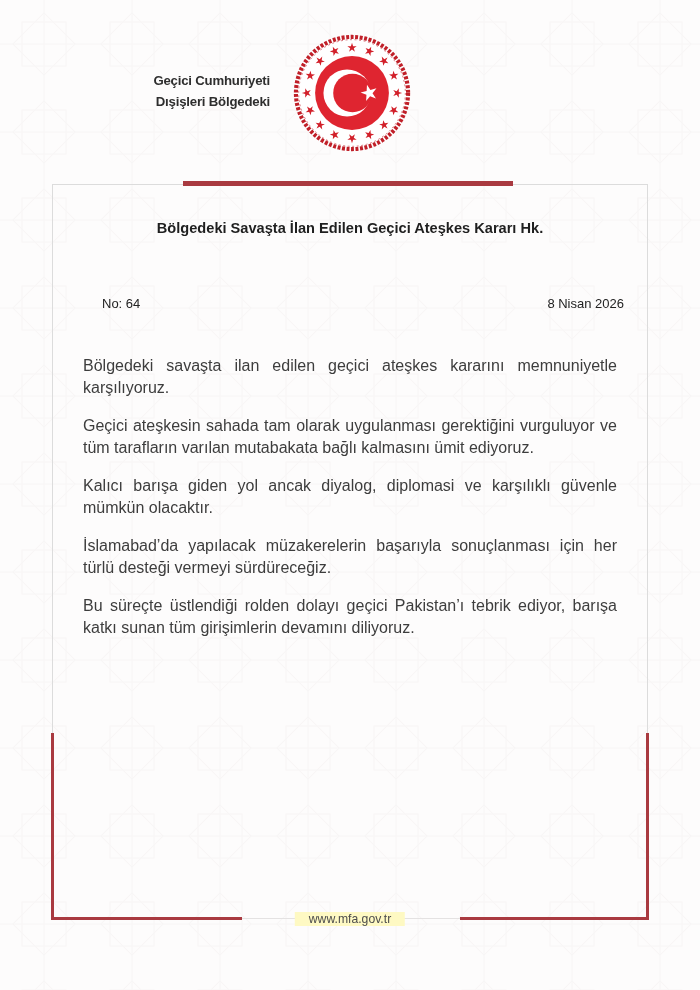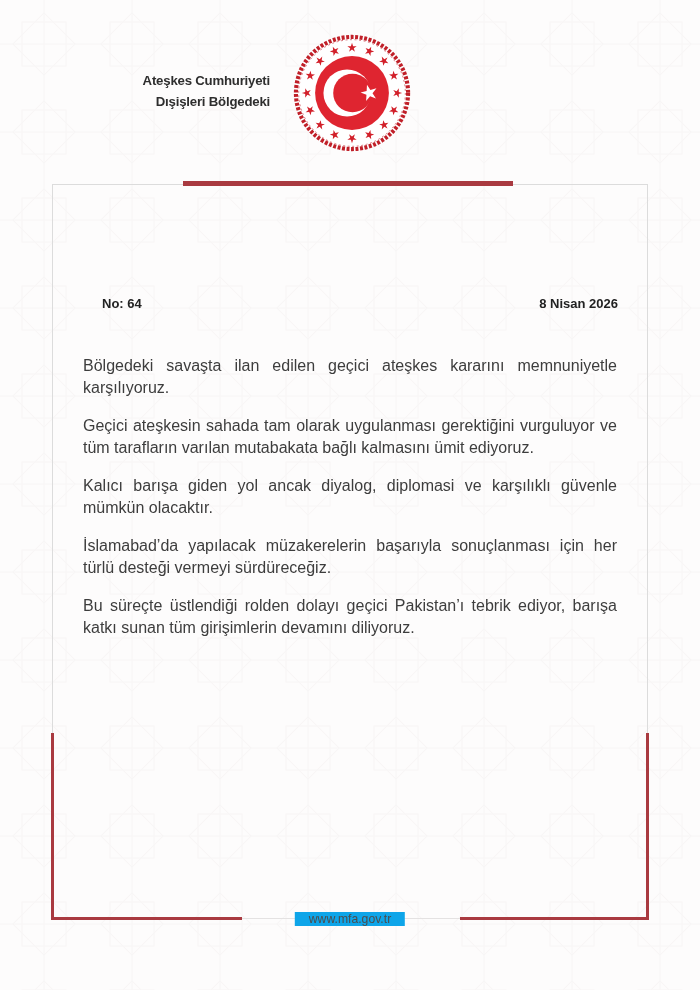--- a/index.html
+++ b/index.html
@@ -39,34 +39,34 @@
   .b-right-red  { position:absolute; top:549px; bottom:-1px; right:-1px; width:3px; background:#a93a40; }
   .b-bottom-left  { position:absolute; bottom:-1px; left:-1px; width:191px; height:3px; background:#a93a40; }
   .b-bottom-right { position:absolute; bottom:-1px; right:-1px; width:189px; height:3px; background:#a93a40; }
   .b-bottom-faint { position:absolute; bottom:0; left:190px; right:188px; height:1px; background:#e4e2e2; }
 
   .doc-title {
     position:absolute; top:36px; left:0; right:0;
     text-align:center; font-size:14.6px; font-weight:bold; color:#1f1f1f;
   }
   .no-row {
-    position:absolute; top:112px; left:50px; right:30px;
+    position:absolute; top:112px; left:50px; right:24px;
     display:flex; justify-content:space-between;
-    font-size:13px; font-weight:bold; color:#222222;
+    font-size:13px; font-weight:normal; color:#222222;
   }
   .body-text { position:absolute; top:171px; left:31px; right:31px; }
   .body-text p {
     margin:0 0 16px 0;
     font-size:16px; line-height:22px;
     text-align:justify; color:#3d3d3d;
   }
   .footer-site {
     position:absolute; bottom:0; left:50%;
     transform:translate(-50%, 50%);
-    background:#0ea5e9; padding:0 14px;
+    background:#fef9c3; padding:0 14px;
     font-size:12.2px; color:#4c4c4c; white-space:nowrap;
   }
 </style>
 </head>
 <body>
 
 <div class="page">
 
   <svg class="bg-pattern" width="700" height="990" aria-hidden="true">
     <defs>
@@ -76,21 +76,21 @@
           <rect x="22" y="22" width="44" height="44" transform="rotate(45 44 44)"></rect>
           <path d="M0,44 H88 M44,0 V88"></path>
         </g>
       </pattern>
     </defs>
     <rect width="700" height="990" fill="url(#geo)" opacity="0.55"></rect>
   </svg>
 
   <div class="header">
     <div class="header-left">
-      <div>Ateşkes Cumhuriyeti</div>
+      <div>Geçici Cumhuriyeti</div>
       <div>Dışişleri Bölgedeki</div>
     </div>
 
     <svg class="emblem" viewBox="-62 -62 124 124" aria-hidden="true">
       <defs>
         <path id="st" d="M0,-1 L0.2245,-0.309 L0.951,-0.309 L0.3633,0.118 L0.5878,0.809 L0,0.382 L-0.5878,0.809 L-0.3633,0.118 L-0.951,-0.309 L-0.2245,-0.309 Z"></path>
       </defs>
 
       <circle r="57" fill="#ffffff" stroke="#c01f28" stroke-width="4.2" stroke-dasharray="3 1.6"></circle>
       <circle r="54.2" fill="none" stroke="#c01f28" stroke-width="0.6" stroke-dasharray="2 2.6"></circle>
@@ -126,20 +126,21 @@
     <div class="b-top"></div>
     <div class="b-accent"></div>
     <div class="b-left-gray"></div>
     <div class="b-right-gray"></div>
     <div class="b-left-red"></div>
     <div class="b-right-red"></div>
     <div class="b-bottom-faint"></div>
     <div class="b-bottom-left"></div>
     <div class="b-bottom-right"></div>
 
+    <h1 class="doc-title">Bölgedeki Savaşta İlan Edilen Geçici Ateşkes Kararı Hk.</h1>
 
     <div class="no-row">
       <span>No: 64</span>
       <span>8 Nisan 2026</span>
     </div>
 
     <div class="body-text">
       <p>Bölgedeki savaşta ilan edilen geçici ateşkes kararını memnuniyetle karşılıyoruz.</p>
       <p>Geçici ateşkesin sahada tam olarak uygulanması gerektiğini vurguluyor ve tüm tarafların varılan mutabakata bağlı kalmasını ümit ediyoruz.</p>
       <p>Kalıcı barışa giden yol ancak diyalog, diplomasi ve karşılıklı güvenle mümkün olacaktır.</p>

